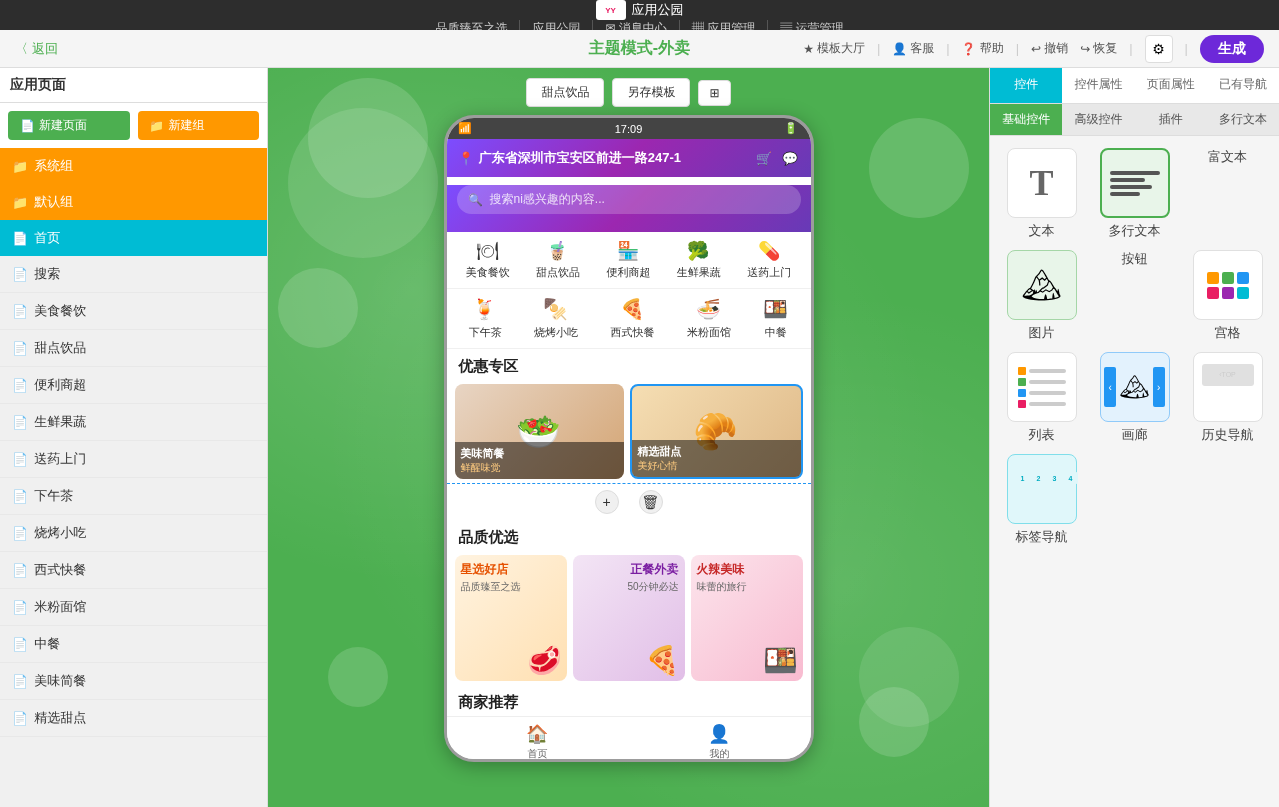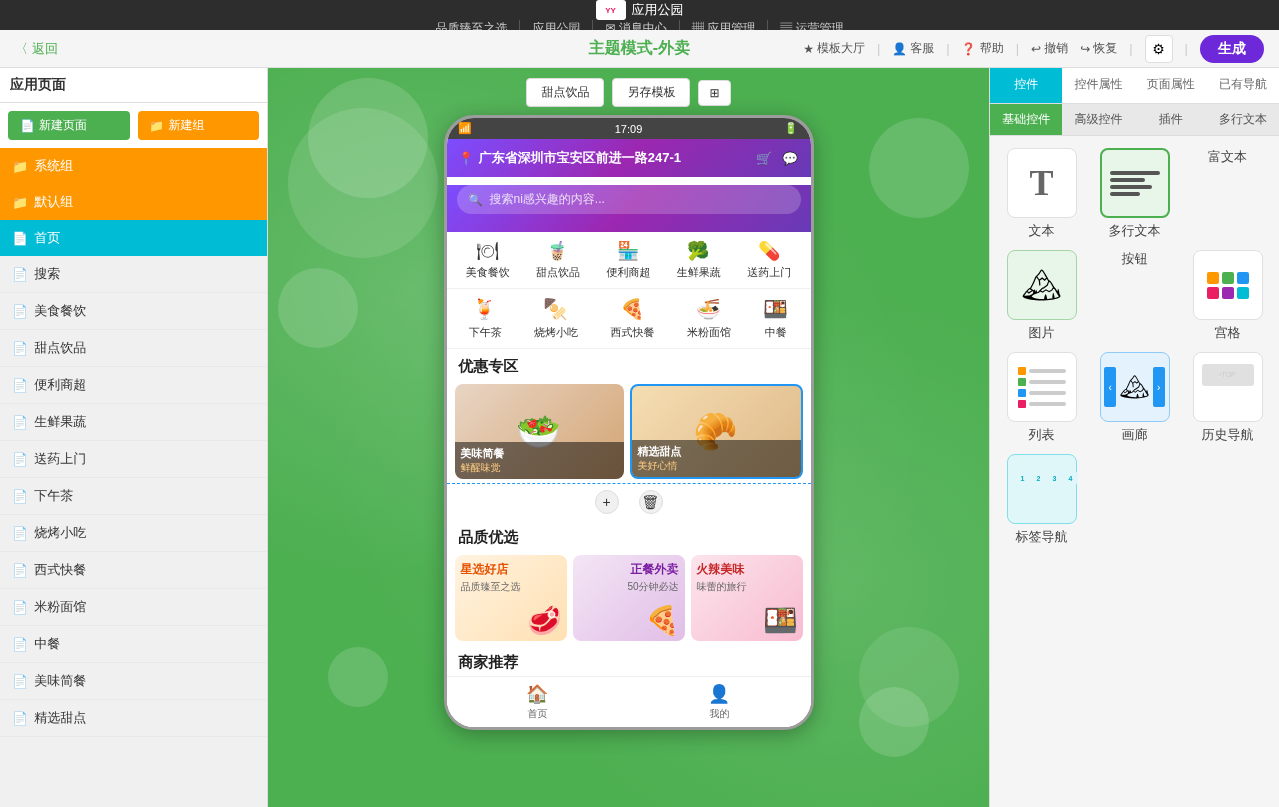--- a/index.html
+++ b/index.html
@@ -396,21 +396,21 @@
       padding: 4px 8px;
     }
     .quality-grid {
       display: flex;
       gap: 6px;
     }
     .quality-card {
       flex: 1;
       border-radius: 8px;
       overflow: hidden;
-      height: 86px;
+      height: 126px;
       position: relative;
     }
     .quality-card-1 {
       background: linear-gradient(135deg, #fff3e0, #ffe0b2);
     }
     .quality-card-2 {
       background: linear-gradient(135deg, #f3e5f5, #e1bee7);
       text-align: right;
     }
     .quality-card-3 {

